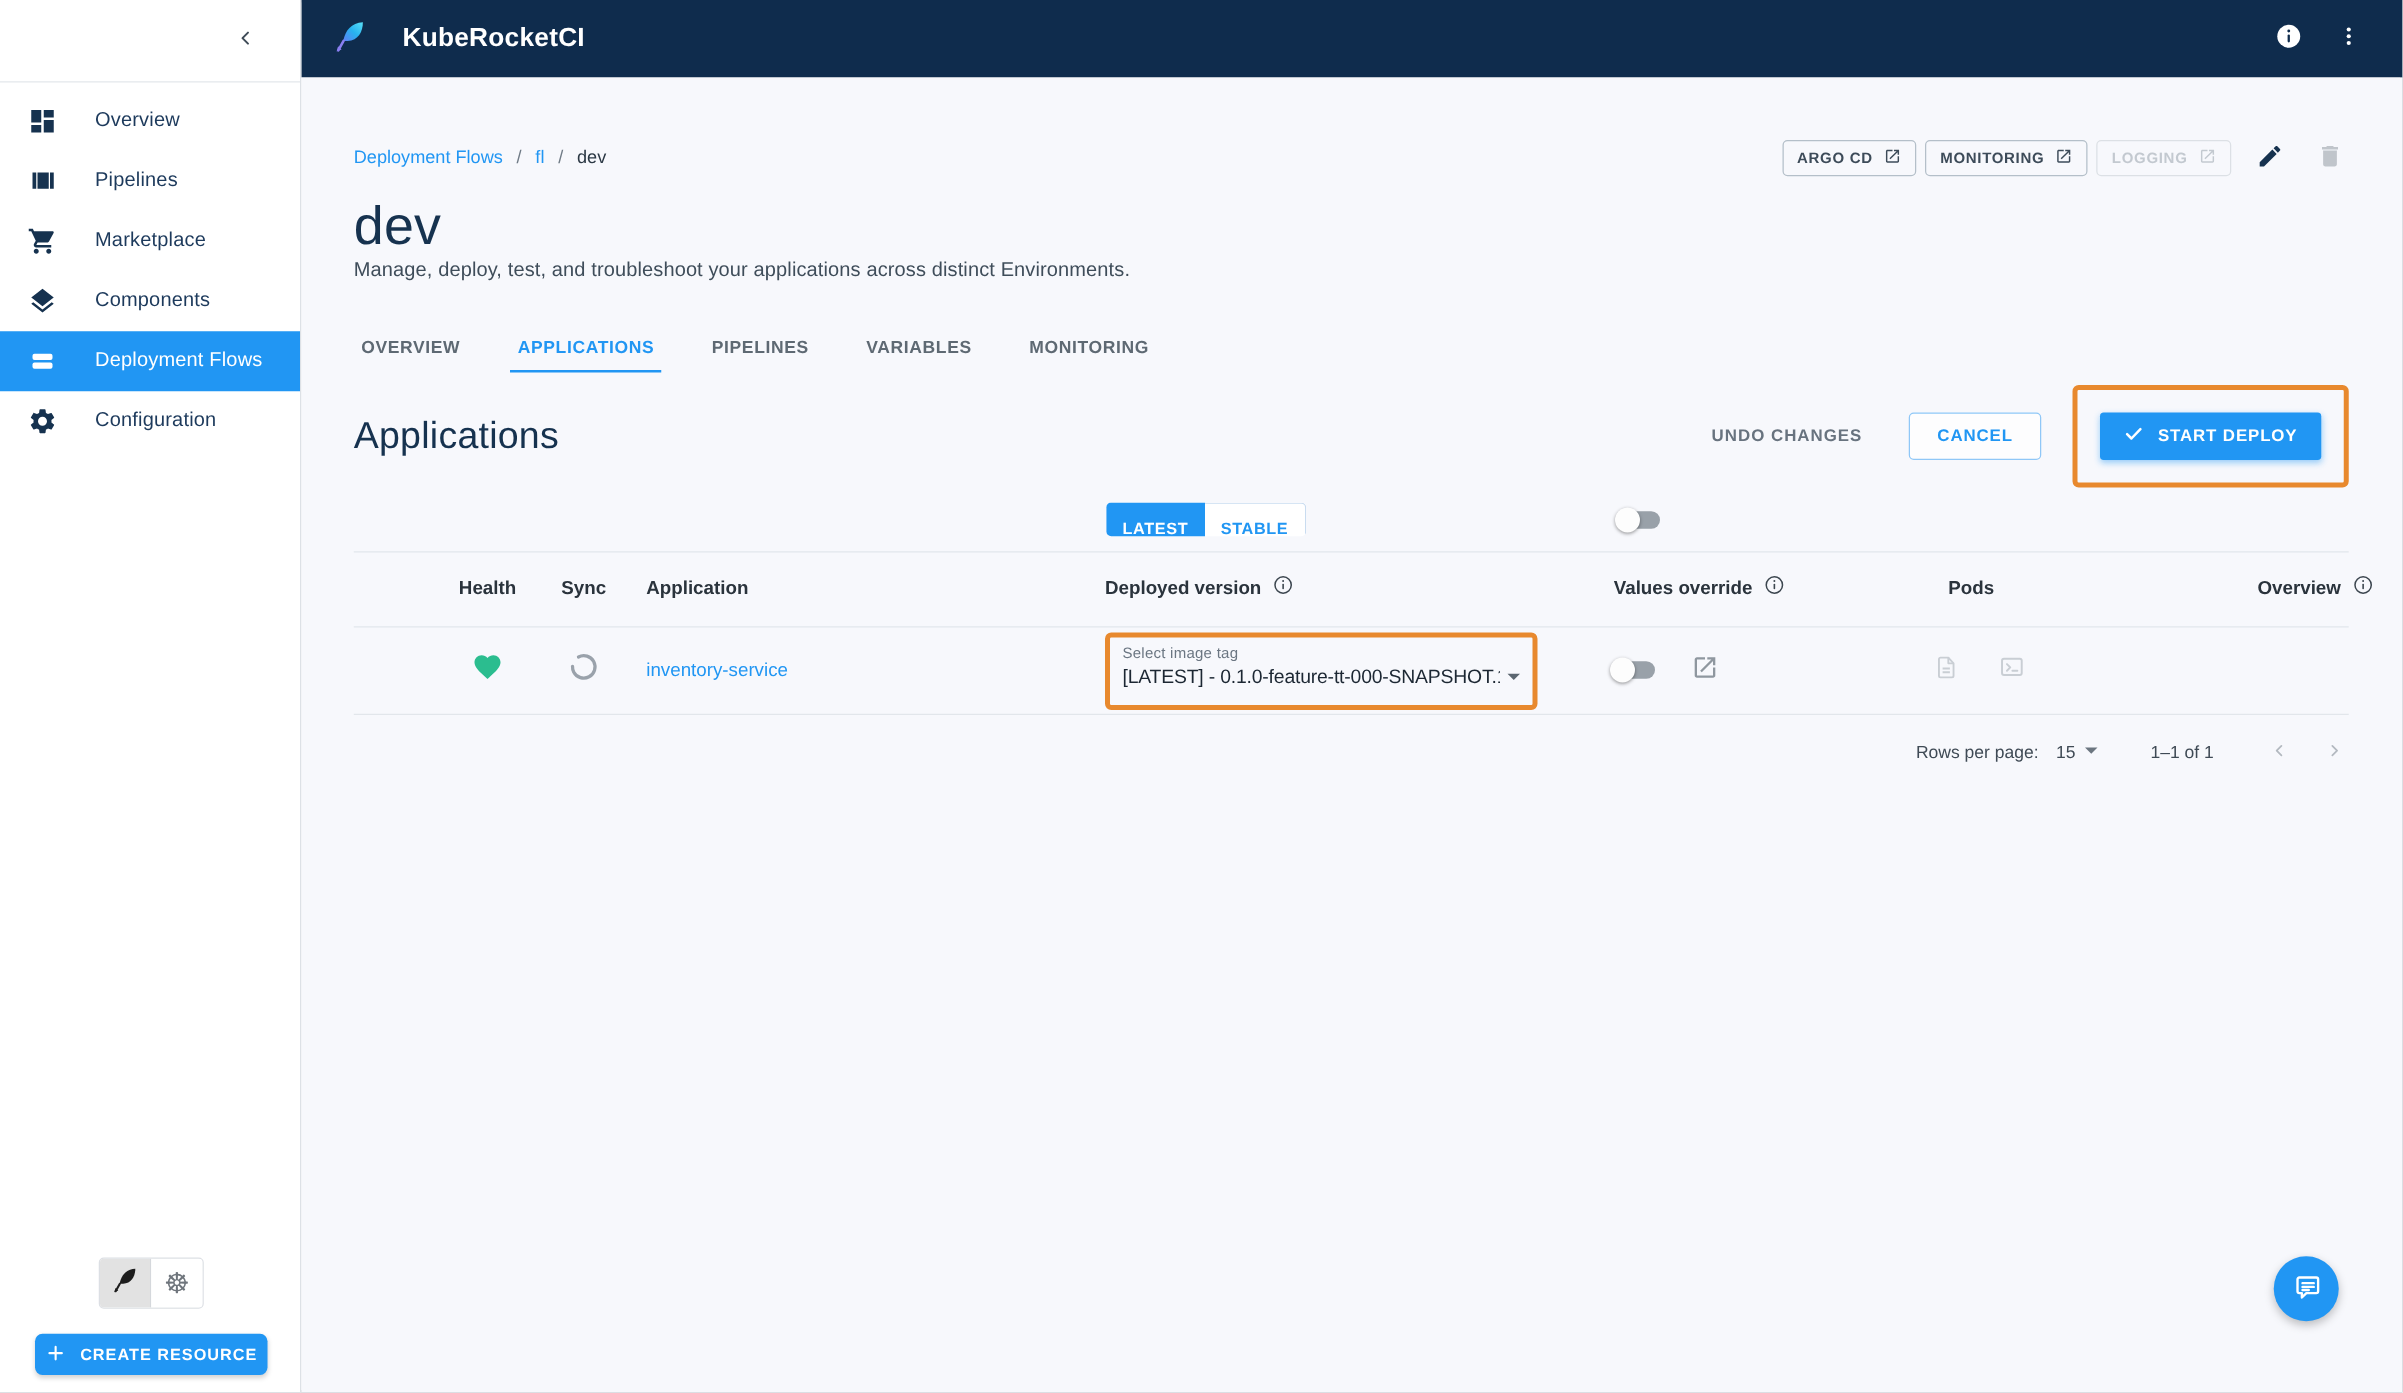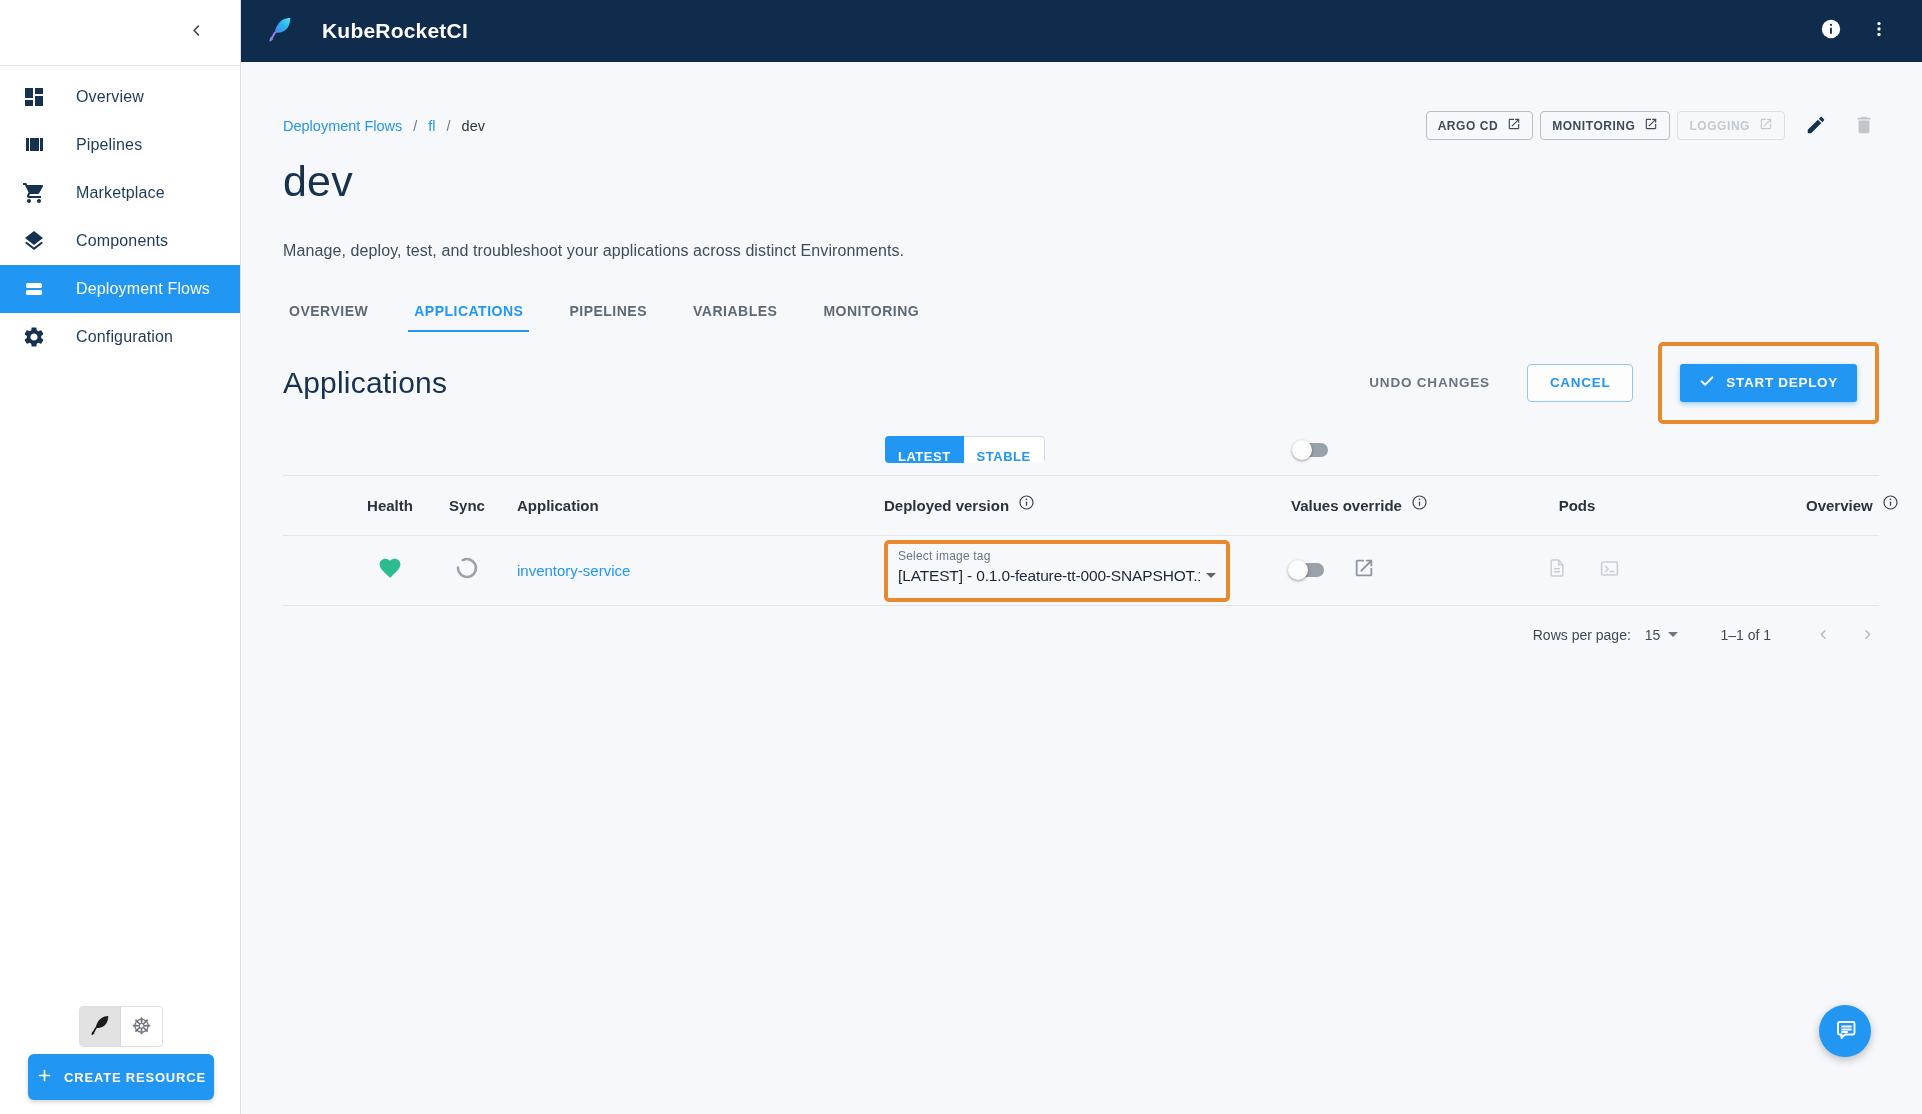--- a/index.html
+++ b/index.html
@@ -24,52 +24,52 @@
   .nav-label { margin-left:30px; font-size:16px; color:#1d3a5c; letter-spacing:0.15px; }
   .nav-item.selected { background:#2196f3; }
   .nav-item.selected .nav-label { color:#fff; }
   .nav-item.selected .nav-icon svg { fill:#ffffff; }
 
   .provider-toggle { position:absolute; bottom:67px; left:79px; display:flex; border:1px solid #dcdfe4; border-radius:4px; overflow:hidden; background:#fff; }
   .provider-btn { width:41px; height:39px; display:flex; align-items:center; justify-content:center; cursor:pointer; background:#fff; }
   .provider-btn.active { background:#e2e2e2; border-right:1px solid #d5d8dc; }
   .k8s-glyph { font-size:23px; color:#6f757c; line-height:1; }
 
-  .create-btn { position:absolute; bottom:14px; left:28px; width:186px; height:46px; background:#2196f3; color:#fff;
+  .create-btn { position:absolute; bottom:14px; left:28px; width:186px; height:33px; background:#2196f3; color:#fff;
     border:none; border-radius:6px; display:flex; align-items:center; justify-content:center; gap:11px;
     font-size:13px; font-weight:bold; letter-spacing:0.8px; cursor:pointer; box-shadow:0 2px 4px rgba(0,0,0,0.18); }
 
   
   .right { flex:1; position:relative; display:flex; flex-direction:column; }
   .appbar { height:62px; background:#0f2c4d; display:flex; align-items:center; padding:0 26px 0 24px; }
   .logo { display:flex; align-items:center; gap:27px; }
   .app-title { color:#fff; font-size:21px; font-weight:bold; letter-spacing:0.2px; }
   .appbar-spacer { flex:1; }
   .appbar-icon { width:34px; height:34px; display:flex; align-items:center; justify-content:center; cursor:pointer; }
 
   main { flex:1; background:#f7f8fc; padding:0 43px 0 42px; position:relative; }
 
   .breadcrumb-row { display:flex; align-items:center; justify-content:space-between; margin-top:49px; height:30px; }
   .breadcrumb { display:flex; align-items:center; gap:11px; font-size:14.5px; }
   .crumb-link { color:#2196f3; cursor:pointer; text-decoration:none; }
   .crumb-sep { color:#707b86; }
   .crumb-current { color:#2b3844; }
 
-  .quick-links { display:flex; }
+  .quick-links { display:flex; align-items:center; }
   .ql-btn { height:29px; display:flex; align-items:center; gap:9px; padding:0 11px; border:1px solid #b4bfc9; border-radius:4px;
     background:transparent; color:#3d4b59; font-size:12px; font-weight:bold; letter-spacing:0.55px; cursor:pointer; margin-left:7px; font-family:inherit; }
   .ql-btn svg { stroke:none; fill:#3d4b59; }
   .ql-btn.disabled { color:#c3c9d0; border-color:#dcе0e5; border-color:#dce0e5; cursor:default; }
   .ql-btn.disabled svg { fill:#c3c9d0; }
   .icon-btn { width:30px; height:30px; display:flex; align-items:center; justify-content:center; cursor:pointer; background:none; border:none; }
   .edit-btn { margin-left:16px; }
   .delete-btn { margin-left:18px; cursor:default; }
 
   .page-title { font-size:43px; font-weight:400; color:#16324f; margin-top:15px; line-height:1.2; letter-spacing:0.2px; }
-  .page-subtitle { margin-top:34px; font-size:16px; color:#3f4d5a; letter-spacing:0.1px; }
+  .page-subtitle { margin-top:0; font-size:16px; color:#3f4d5a; letter-spacing:0.1px; }
 
   .tabs { display:flex; gap:34px; margin-top:43px; }
   .tab { font-size:14px; font-weight:bold; letter-spacing:0.5px; color:#5e6973; padding:0 6px 13px; cursor:pointer; }
   .tab.selected { color:#2196f3; border-bottom:2px solid #2196f3; padding-bottom:11px; }
 
   .section-row { margin-top:27px; display:flex; align-items:center; justify-content:space-between; height:48px; }
   .section-title { font-size:30px; font-weight:400; color:#16324f; letter-spacing:0.2px; }
   .section-actions { display:flex; align-items:center; }
   .undo-btn { background:none; border:none; color:#68737f; font-size:13.5px; font-weight:bold; letter-spacing:0.8px; cursor:pointer; font-family:inherit; }
   .cancel-btn { margin-left:37px; height:38px; padding:0 22px; border:1px solid #8fc7f7; border-radius:4px; background:#fdfdfe;

